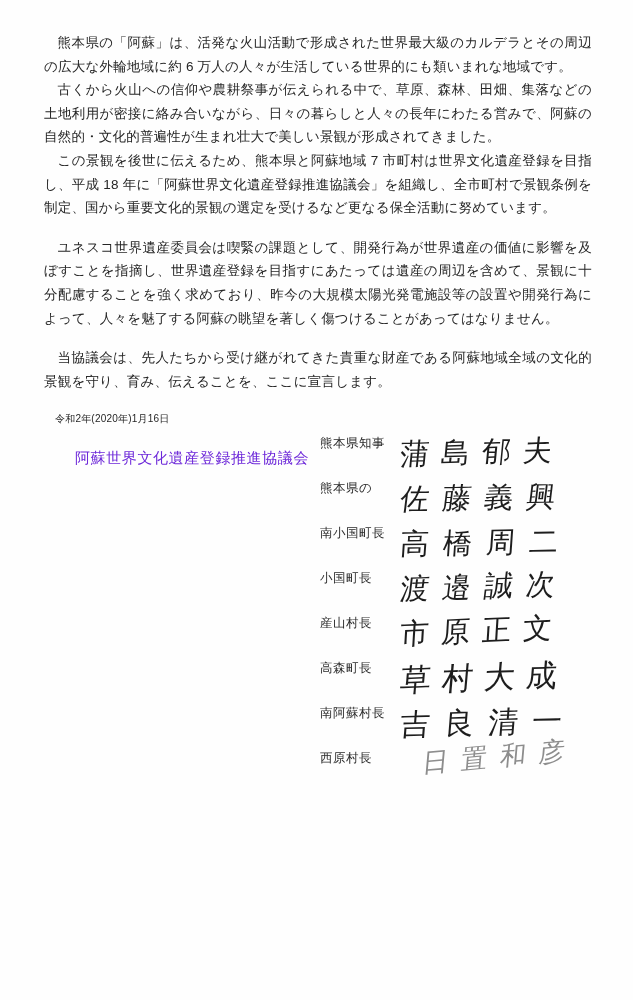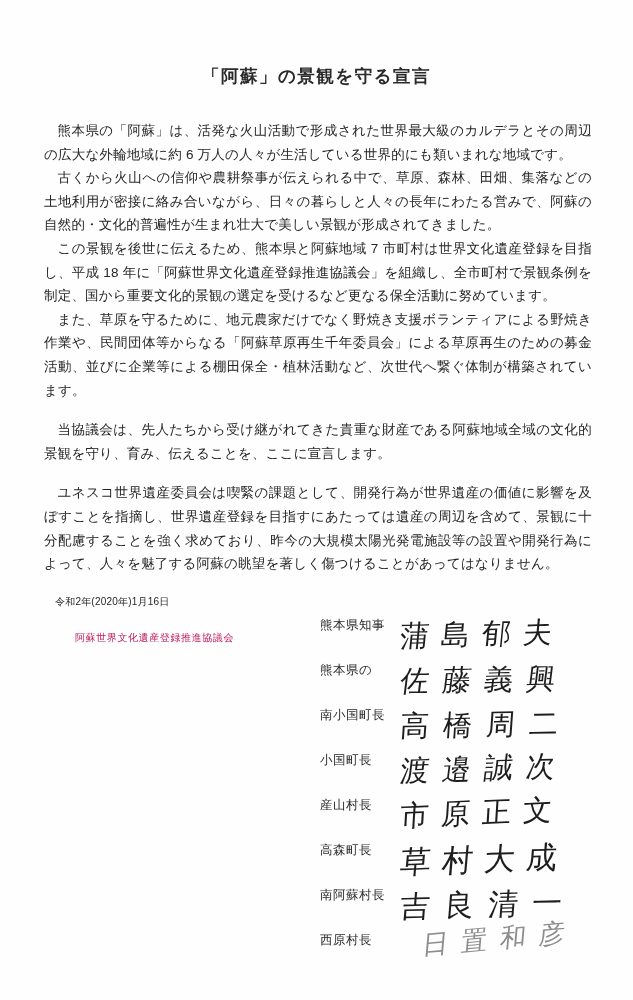--- a/index.html
+++ b/index.html
@@ -47,24 +47,24 @@
     line-height: 23.6px;
   }
   .sign-block {
     display: flex;
     margin: 4px 20px 0 75px;
     align-items: flex-start;
   }
   .council-name {
     width: 245px;
     flex-shrink: 0;
-    font-size: 10px;
+    font-size: 15px;
     letter-spacing: 0.6px;
     padding-top: 14px;
-    color: #be185d;
+    color: #6d28d9;
   }
   .sign-rows {
     flex: 1;
     min-width: 0;
   }
   .sign-row {
     height: 45px;
     display: flex;
   }
   .sign-row .row-label {
@@ -98,29 +98,27 @@
     font-size: 26px;
     letter-spacing: 13px;
     transform: translate(22px, -4px) rotate(-5deg) skewX(-10deg);
   }
 </style>
 </head>
 <body>
 
 <div class="page">
 
-  <h1 class="doc-title">「阿蘇」の景観を守る宣言</h1>
 
   <div class="content">
     <p>熊本県の「阿蘇」は、活発な火山活動で形成された世界最大級のカルデラとその周辺の広大な外輪地域に約 6 万人の人々が生活している世界的にも類いまれな地域です。</p>
     <p>古くから火山への信仰や農耕祭事が伝えられる中で、草原、森林、田畑、集落などの土地利用が密接に絡み合いながら、日々の暮らしと人々の長年にわたる営みで、阿蘇の自然的・文化的普遍性が生まれ壮大で美しい景観が形成されてきました。</p>
     <p>この景観を後世に伝えるため、熊本県と阿蘇地域 7 市町村は世界文化遺産登録を目指し、平成 18 年に「阿蘇世界文化遺産登録推進協議会」を組織し、全市町村で景観条例を制定、国から重要文化的景観の選定を受けるなど更なる保全活動に努めています。</p>
-    <p>また、草原を守るために、地元農家だけでなく野焼き支援ボランティアによる野焼き作業や、民間団体等からなる「阿蘇草原再生千年委員会」による草原再生のための募金活動、並びに企業等による棚田保全・植林活動など、次世代へ繋ぐ体制が構築されています。</p>
+    <p class="gap-top">ユネスコ世界遺産委員会は喫緊の課題として、開発行為が世界遺産の価値に影響を及ぼすことを指摘し、世界遺産登録を目指すにあたっては遺産の周辺を含めて、景観に十分配慮することを強く求めており、昨今の大規模太陽光発電施設等の設置や開発行為によって、人々を魅了する阿蘇の眺望を著しく傷つけることがあってはなりません。</p>
     <p class="gap-top">当協議会は、先人たちから受け継がれてきた貴重な財産である阿蘇地域全域の文化的景観を守り、育み、伝えることを、ここに宣言します。</p>
-    <p class="gap-top">ユネスコ世界遺産委員会は喫緊の課題として、開発行為が世界遺産の価値に影響を及ぼすことを指摘し、世界遺産登録を目指すにあたっては遺産の周辺を含めて、景観に十分配慮することを強く求めており、昨今の大規模太陽光発電施設等の設置や開発行為によって、人々を魅了する阿蘇の眺望を著しく傷つけることがあってはなりません。</p>
 
     <div class="date-line">令和2年(2020年)1月16日</div>
   </div>
 
   <div class="sign-block">
     <div class="council-name">阿蘇世界文化遺産登録推進協議会</div>
 
     <div class="sign-rows">
       <div class="sign-row">
         <span class="row-label">熊本県知事</span>

